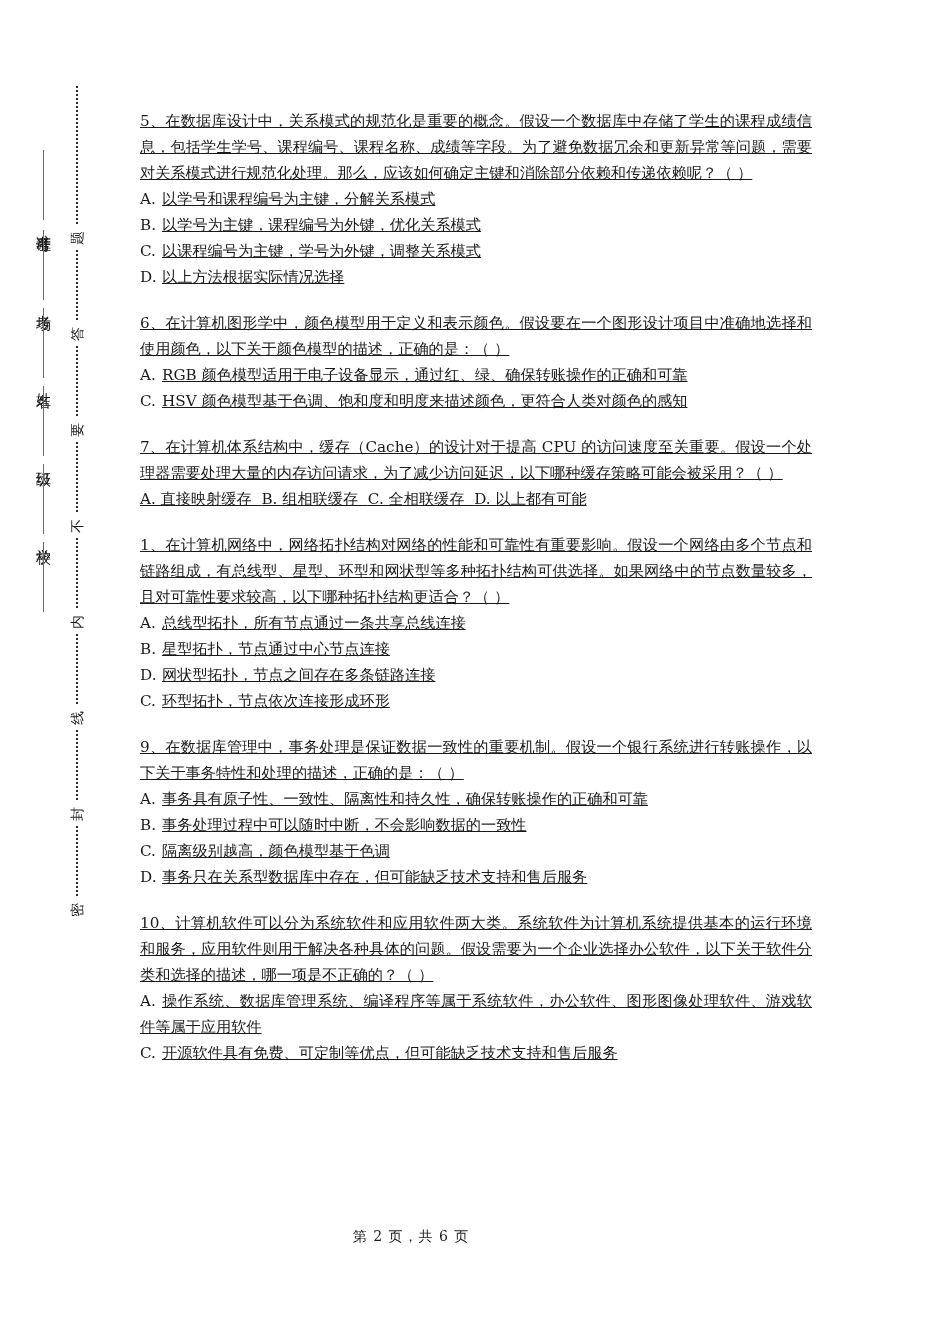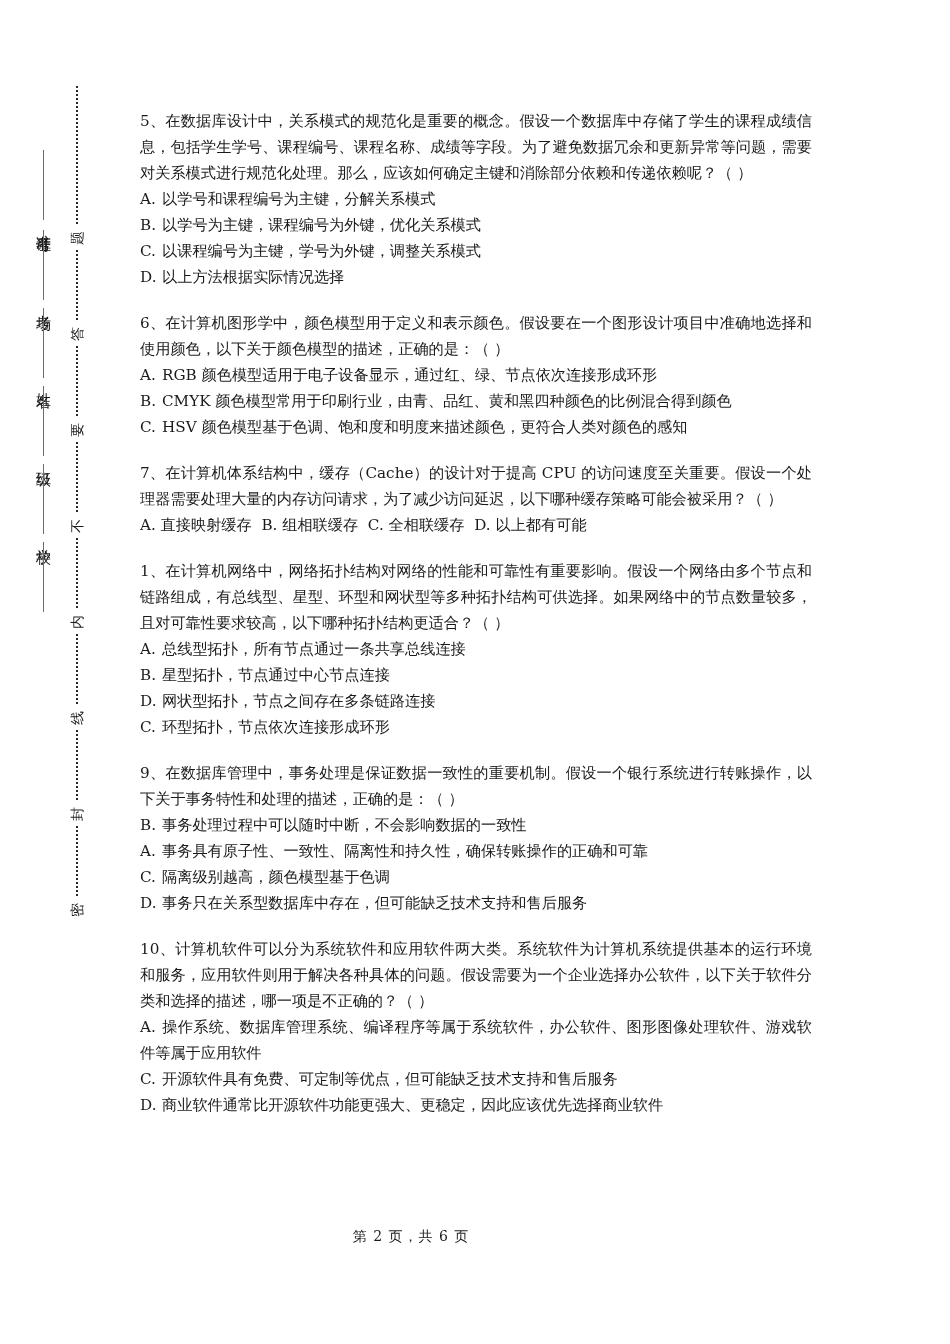--- a/index.html
+++ b/index.html
@@ -95,20 +95,21 @@
 
   
   #content {
     position: absolute;
     left: 140px;
     top: 108px;
     width: 672px;
   }
   .question {
     margin-bottom: 20px;
+    text-decoration: underline;
   }
   .q-stem,
   .q-option {
     font-size: 15.2px;
     line-height: 26px;
     text-align: justify;
     text-justify: inter-ideograph;
     margin: 0;
     color: #1a1a1a;
   }
@@ -175,47 +176,45 @@
   <div id="content">
       <div class="question">
         <p class="q-stem">5、在数据库设计中，关系模式的规范化是重要的概念。假设一个数据库中存储了学生的课程成绩信息，包括学生学号、课程编号、课程名称、成绩等字段。为了避免数据冗余和更新异常等问题，需要对关系模式进行规范化处理。那么，应该如何确定主键和消除部分依赖和传递依赖呢？（ ）</p>
         <p class="q-option"><span class="opt-letter">A.</span><span>以学号和课程编号为主键，分解关系模式</span></p>
         <p class="q-option"><span class="opt-letter">B.</span><span>以学号为主键，课程编号为外键，优化关系模式</span></p>
         <p class="q-option"><span class="opt-letter">C.</span><span>以课程编号为主键，学号为外键，调整关系模式</span></p>
         <p class="q-option"><span class="opt-letter">D.</span><span>以上方法根据实际情况选择</span></p>
       </div>
       <div class="question">
         <p class="q-stem">6、在计算机图形学中，颜色模型用于定义和表示颜色。假设要在一个图形设计项目中准确地选择和使用颜色，以下关于颜色模型的描述，正确的是：（ ）</p>
-        <p class="q-option"><span class="opt-letter">A.</span><span>RGB 颜色模型适用于电子设备显示，通过红、绿、节点依次连接形成环形</span></p>
-        <p class="q-option"><span class="opt-letter">B.</span><span>CMYK 颜色模型常用于印刷行业，由青、品红、黄和黑四种颜色的比例混合得到颜色</span></p>
+        <p class="q-option"><span class="opt-letter">A.</span><span>RGB 颜色模型适用于电子设备显示，通过红、绿、确保转账操作的正确和可靠</span></p>
         <p class="q-option"><span class="opt-letter">C.</span><span>HSV 颜色模型基于色调、饱和度和明度来描述颜色，更符合人类对颜色的感知</span></p>
       </div>
       <div class="question">
         <p class="q-stem">7、在计算机体系结构中，缓存（Cache）的设计对于提高 CPU 的访问速度至关重要。假设一个处理器需要处理大量的内存访问请求，为了减少访问延迟，以下哪种缓存策略可能会被采用？（ ）</p>
         <p class="q-option opt-inline"><span>A. 直接映射缓存&nbsp;&nbsp;</span><span>B. 组相联缓存&nbsp;&nbsp;</span><span>C. 全相联缓存&nbsp;&nbsp;</span><span>D. 以上都有可能</span></p>
       </div>
       <div class="question">
         <p class="q-stem">1、在计算机网络中，网络拓扑结构对网络的性能和可靠性有重要影响。假设一个网络由多个节点和链路组成，有总线型、星型、环型和网状型等多种拓扑结构可供选择。如果网络中的节点数量较多，且对可靠性要求较高，以下哪种拓扑结构更适合？（ ）</p>
         <p class="q-option"><span class="opt-letter">A.</span><span>总线型拓扑，所有节点通过一条共享总线连接</span></p>
         <p class="q-option"><span class="opt-letter">B.</span><span>星型拓扑，节点通过中心节点连接</span></p>
         <p class="q-option"><span class="opt-letter">D.</span><span>网状型拓扑，节点之间存在多条链路连接</span></p>
         <p class="q-option"><span class="opt-letter">C.</span><span>环型拓扑，节点依次连接形成环形</span></p>
       </div>
       <div class="question">
         <p class="q-stem">9、在数据库管理中，事务处理是保证数据一致性的重要机制。假设一个银行系统进行转账操作，以下关于事务特性和处理的描述，正确的是：（ ）</p>
+        <p class="q-option"><span class="opt-letter">A.</span><span>事务具有原子性、一致性、隔离性和持久性，确保转账操作的正确和可靠</span></p>
         <p class="q-option"><span class="opt-letter">B.</span><span>事务处理过程中可以随时中断，不会影响数据的一致性</span></p>
-        <p class="q-option"><span class="opt-letter">A.</span><span>事务具有原子性、一致性、隔离性和持久性，确保转账操作的正确和可靠</span></p>
         <p class="q-option"><span class="opt-letter">C.</span><span>隔离级别越高，颜色模型基于色调</span></p>
         <p class="q-option"><span class="opt-letter">D.</span><span>事务只在关系型数据库中存在，但可能缺乏技术支持和售后服务</span></p>
       </div>
       <div class="question">
         <p class="q-stem">10、计算机软件可以分为系统软件和应用软件两大类。系统软件为计算机系统提供基本的运行环境和服务，应用软件则用于解决各种具体的问题。假设需要为一个企业选择办公软件，以下关于软件分类和选择的描述，哪一项是不正确的？（ ）</p>
         <p class="q-option"><span class="opt-letter">A.</span><span>操作系统、数据库管理系统、编译程序等属于系统软件，办公软件、图形图像处理软件、游戏软件等属于应用软件</span></p>
         <p class="q-option"><span class="opt-letter">C.</span><span>开源软件具有免费、可定制等优点，但可能缺乏技术支持和售后服务</span></p>
-        <p class="q-option"><span class="opt-letter">D.</span><span>商业软件通常比开源软件功能更强大、更稳定，因此应该优先选择商业软件</span></p>
       </div>
     </div>
 
   <div id="footer">
     <span>第 2 页，共 6 页</span>
   </div>
 
 </div>
 
 </body></html>

